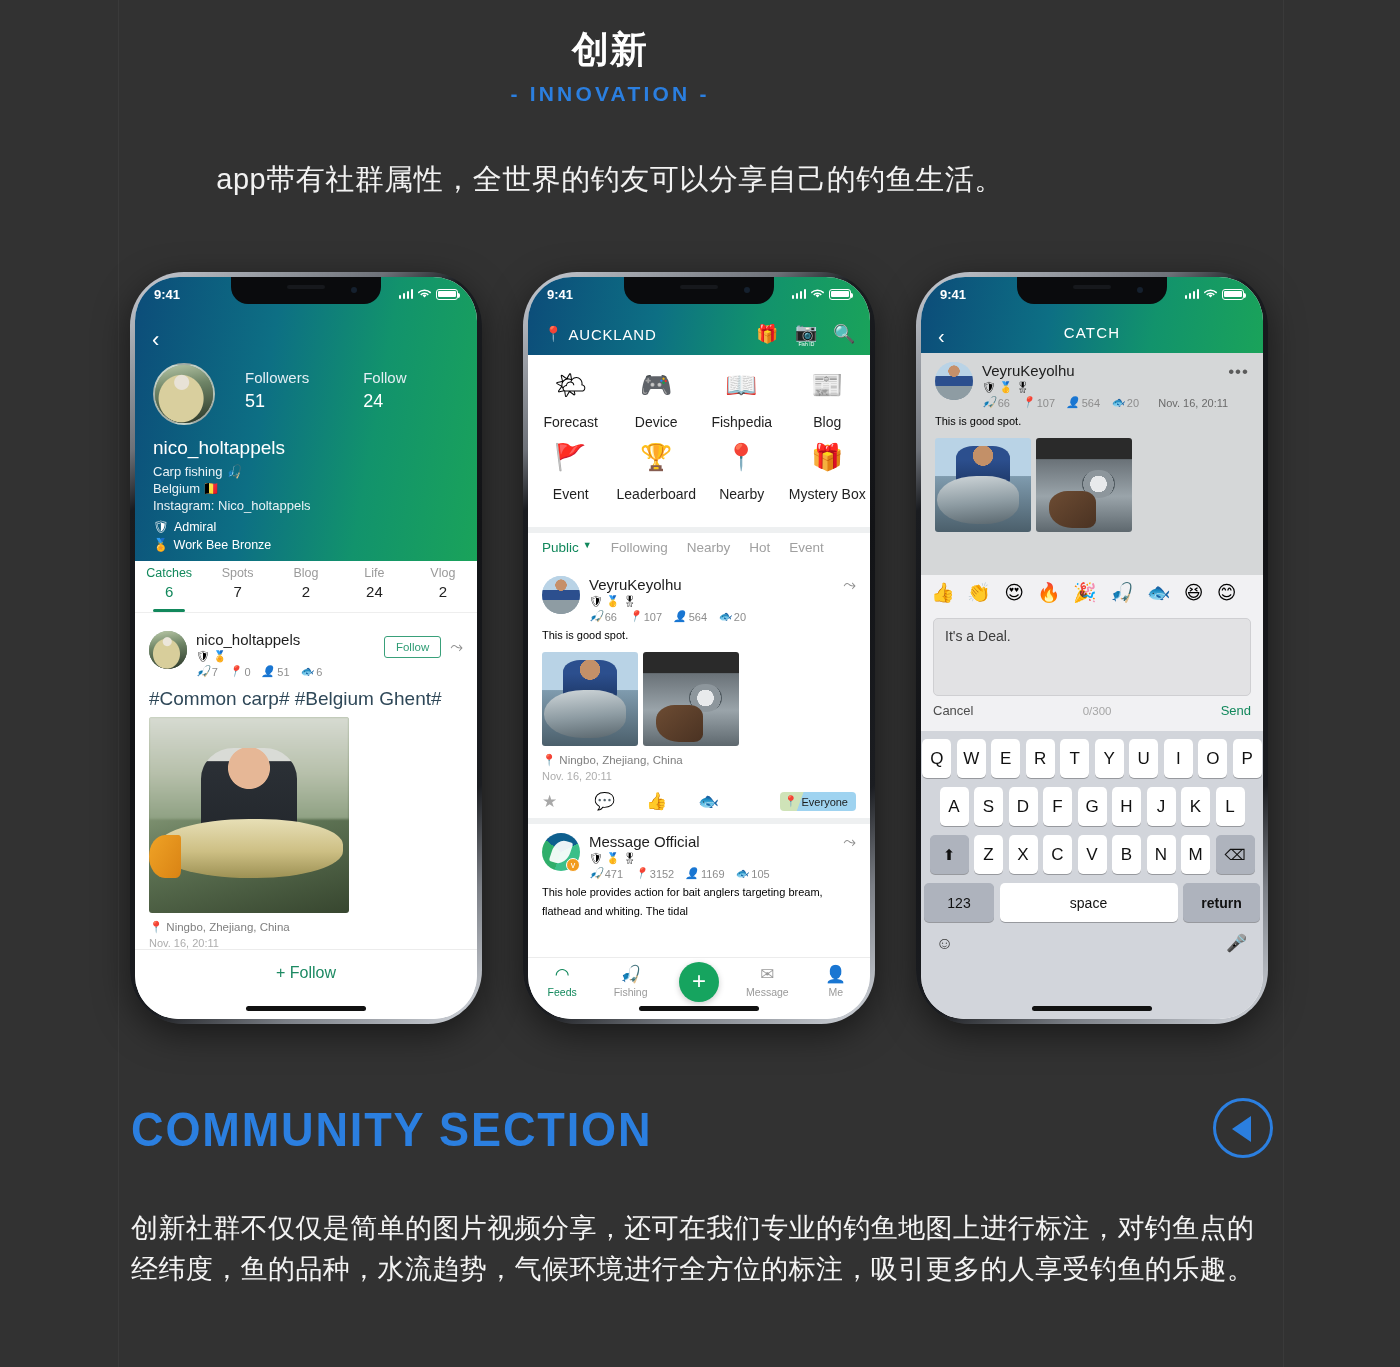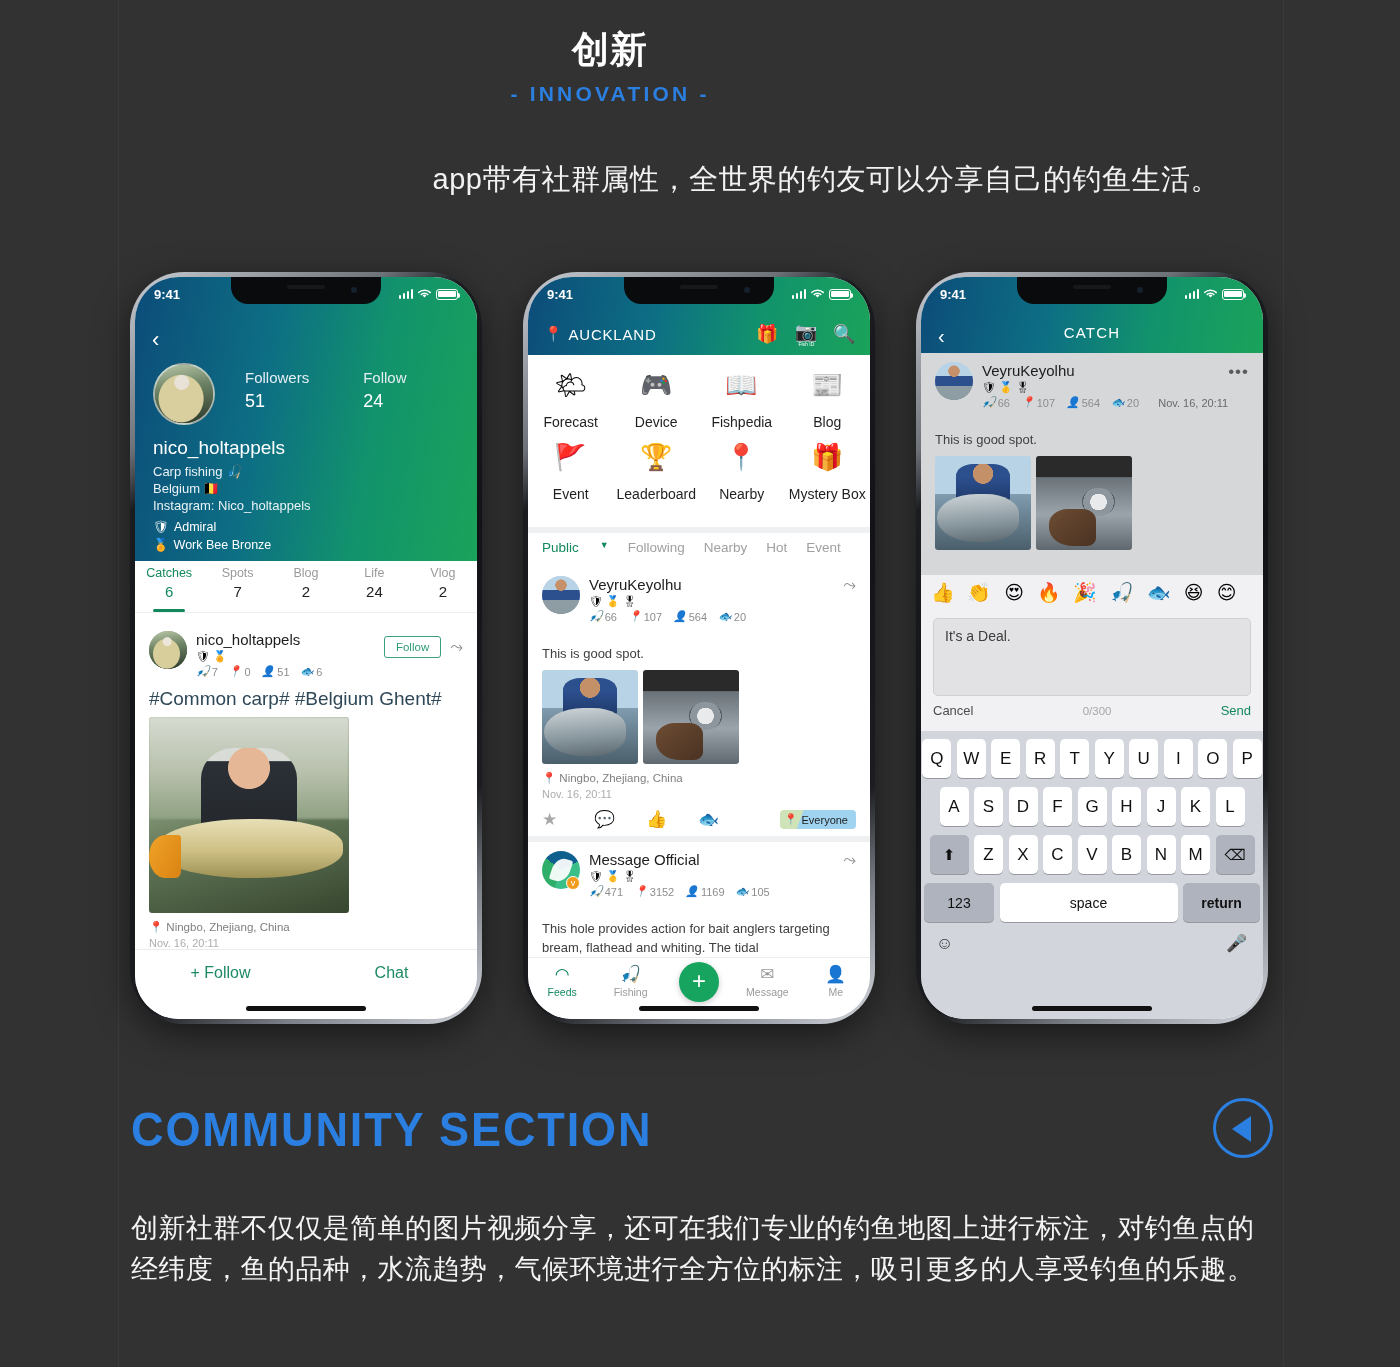--- a/index.html
+++ b/index.html
@@ -23,21 +23,21 @@
   }
   .hdr-cn .hl {
     position:absolute; left:0; right:0; bottom:1px; height:14px;
     background:#2b7fe0; z-index:-1;
   }
   .hdr-en {
     margin-top:10px; font-size:21px; font-weight:700; color:#2b7fe0;
     letter-spacing:3.2px;
   }
   .sub-cn {
-    position:absolute; left:0; right:0; top:160px; text-align:right;
+    position:absolute; left:0; right:0; top:160px; text-align:center;
     color:#f2f2f2; font-size:29px; letter-spacing:0.5px;
   }
 
   
   .phones { position:absolute; left:0; top:272px; width:1400px; height:752px; }
   .phone {
     position:absolute; width:352px; height:752px;
     border-radius:54px;
     background:linear-gradient(145deg,#c9cdd4 0%, #6d7178 18%, #1a1c20 24%, #121316 50%, #1b1d21 76%, #7b7f86 86%, #d5d9df 100%);
     padding:5px;
@@ -156,21 +156,21 @@
   #p2 .camlbl { font-size:5px; text-align:center; margin-top:-2px; letter-spacing:0; }
   #p2 .grid { position:absolute; top:78px; left:0; right:0; background:#fff; padding:9px 0 7px; }
   #p2 .grow { display:flex; }
   #p2 .gi { flex:1; text-align:center; padding:6px 0; }
   #p2 .gi .ge { font-size:26px; line-height:30px; }
   #p2 .gi .gl { font-size:14px; color:#1f1f1f; margin-top:14px; }
   #p2 .filters { position:absolute; top:250px; left:0; right:0; height:34px;
     background:#fff; display:flex; align-items:center; gap:19px; padding:0 14px;
     border-top:6px solid #eef0f1; }
   #p2 .filters .f { font-size:13.5px; color:#a0a0a0; }
-  #p2 .filters .f.on { color:#12885c; display:flex; align-items:flex-start; gap:21px; }
+  #p2 .filters .f.on { color:#12885c; display:flex; align-items:flex-start; gap:4px; }
   #p2 .feed { position:absolute; top:290px; left:0; right:0; bottom:62px; background:#fff; overflow:hidden; }
   #p2 .fpost { padding:9px 14px 6px; border-bottom:6px solid #eef0f1; }
   .thumbs { display:flex; gap:5px; margin-top:7px; }
   .th { width:96px; height:94px; border-radius:3px; overflow:hidden; position:relative; }
   .th.a { background:linear-gradient(180deg,#b9d3e6 0 40%, #7f9bae 41%, #4b5f6b 100%); }
   .th.a .p { position:absolute; left:22%; top:8%; width:56%; height:40%;
     background:radial-gradient(circle at 50% 26%,#c39068 0 26%,transparent 27%),
       linear-gradient(180deg,#2c4f8e 36%, #1f3a6b 100%); border-radius:32% 32% 8% 8%; }
   .th.a .gt { position:absolute; left:2%; top:40%; width:86%; height:52%;
     background:linear-gradient(175deg,#cfd6d9,#8e9ca3 55%,#5a676e); border-radius:48% 40% 42% 48%; }
@@ -184,21 +184,21 @@
   .ev-badge { margin-left:auto; background:linear-gradient(110deg,#cfe3b8 0 28%, #9fd3f0 29% 100%);
     border-radius:4px; padding:3px 8px 3px 5px; font-size:11px; color:#1c1c1c;
     display:flex; align-items:center; gap:3px; }
   .ev-badge .pin { color:#1b9e5a; font-size:11px; }
   .logo-circ { width:38px; height:38px; border-radius:50%; flex:none; position:relative; overflow:hidden;
     background:conic-gradient(from 200deg, #2fae6a 0 30%, #0e5f8e 30% 62%, #3bbf89 62% 100%); }
   .logo-circ::after { content:""; position:absolute; left:26%; top:18%; width:48%; height:64%;
     background:#fff; border-radius:60% 10% 60% 10%; transform:rotate(18deg); opacity:.92; }
   .vbadge { position:absolute; left:24px; top:25px; width:14px; height:14px; border-radius:50%;
     background:#f29b1d; color:#fff; font-size:9px; display:flex; align-items:center; justify-content:center; z-index:3; border:1.5px solid #fff; }
-  .ptext { font-size:13px; color:#404040; line-height:19px; margin-top:21px; }
+  .ptext { font-size:11px; color:#000000; line-height:19px; margin-top:3px; }
   #p2 .tabbar { position:absolute; left:0; right:0; bottom:0; height:62px;
     background:#fff; border-top:1px solid #ececec; display:flex; align-items:flex-start; padding-top:7px; }
   #p2 .tabbar .tb { flex:1; text-align:center; }
   #p2 .tabbar .tb .i { font-size:17px; color:#9a9a9a; line-height:20px; }
   #p2 .tabbar .tb .l { font-size:10.5px; color:#9a9a9a; margin-top:1px; }
   #p2 .tabbar .tb.on .i, #p2 .tabbar .tb.on .l { color:#12885c; }
   #p2 .plusbtn { position:absolute; left:50%; transform:translateX(-50%); top:4px;
     width:40px; height:40px; border-radius:50%; background:#16a45f; color:#fff;
     font-size:24px; line-height:38px; text-align:center; box-shadow:0 2px 6px rgba(0,0,0,.2); }
 
@@ -394,21 +394,20 @@
           </div>
           <div class="meta-loc">
             <span>📍</span>
             <span>Ningbo, Zhejiang, China</span>
           </div>
           <div class="meta-time">Nov. 16, 20:11</div>
         </div>
 
         <div class="actions">
           <div>+ Follow</div>
-          <div>Chat</div>
         </div>
         <div class="home-bar"></div>
       </div>
     </div>
 
     <div class="phone" id="p2">
       <div class="screen">
         <div class="notch">
             <div class="spk"></div>
             <div class="cam"></div>

